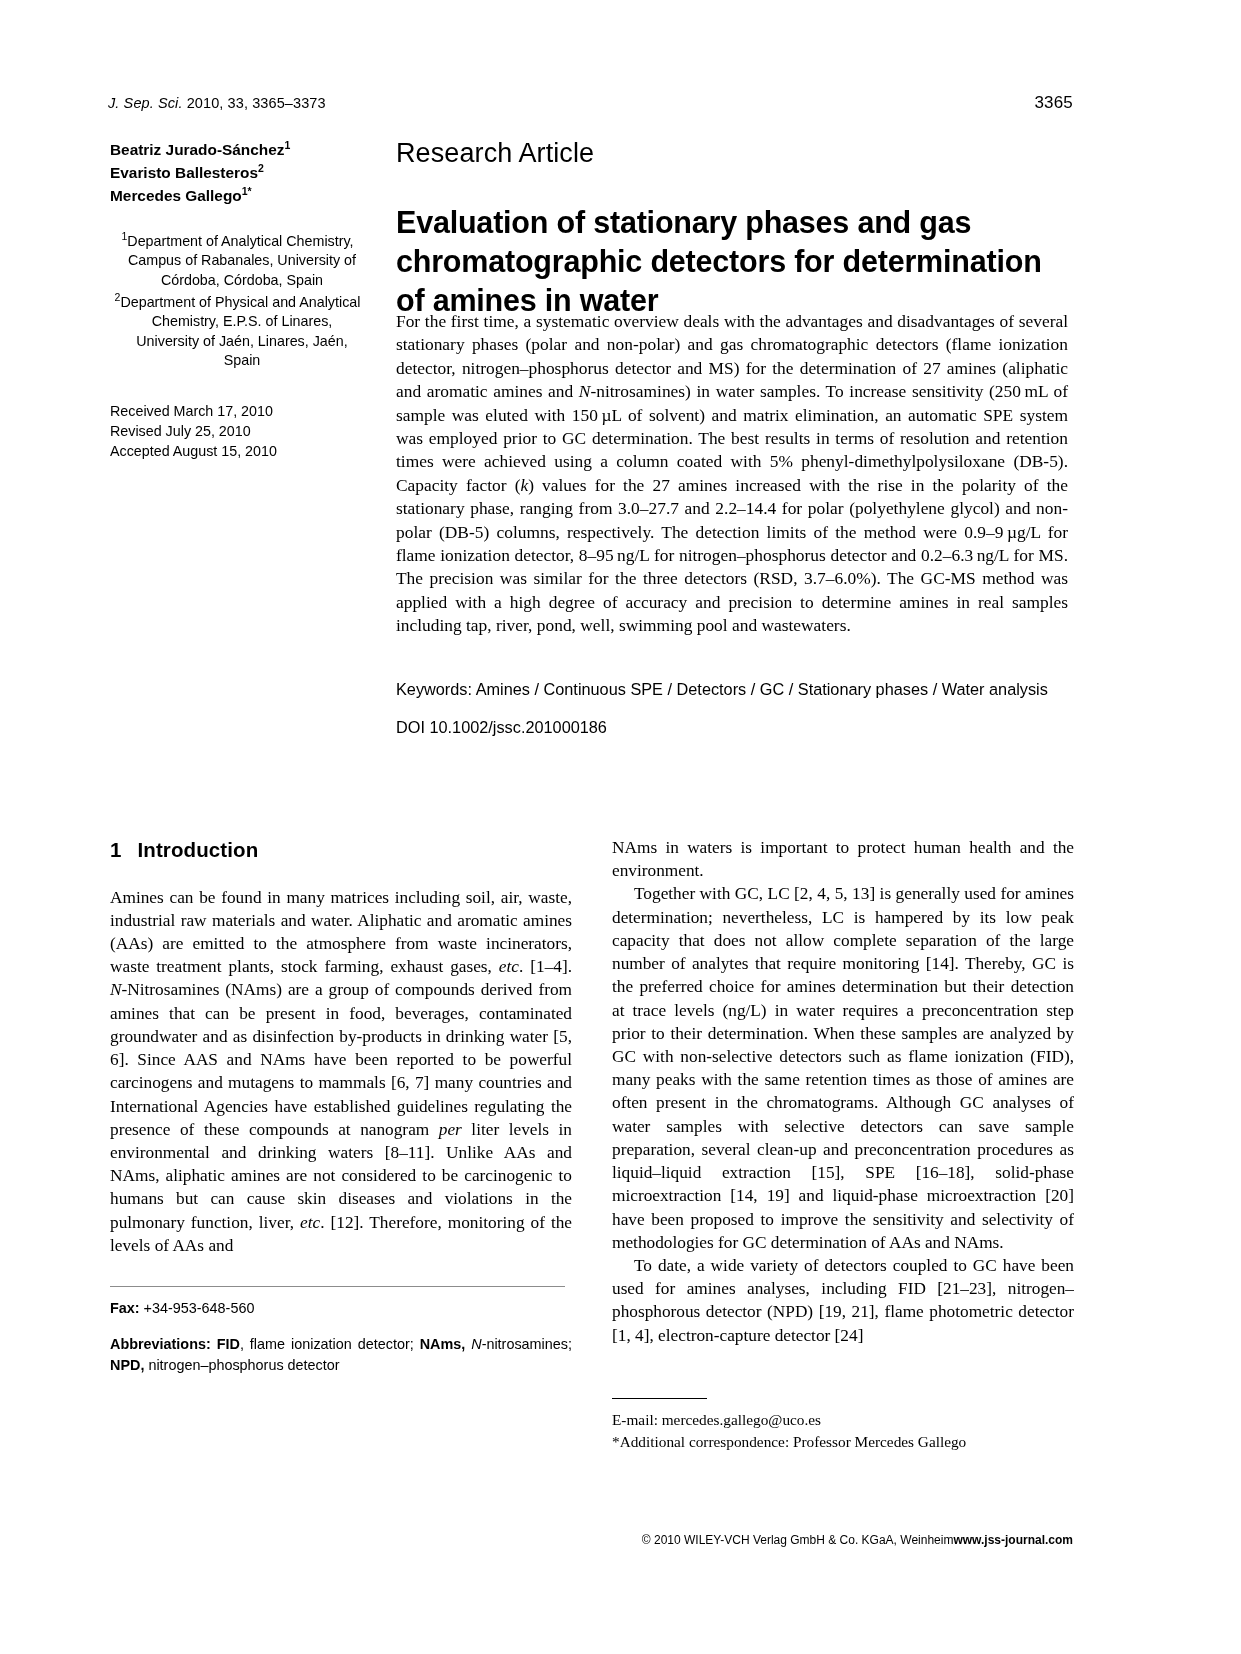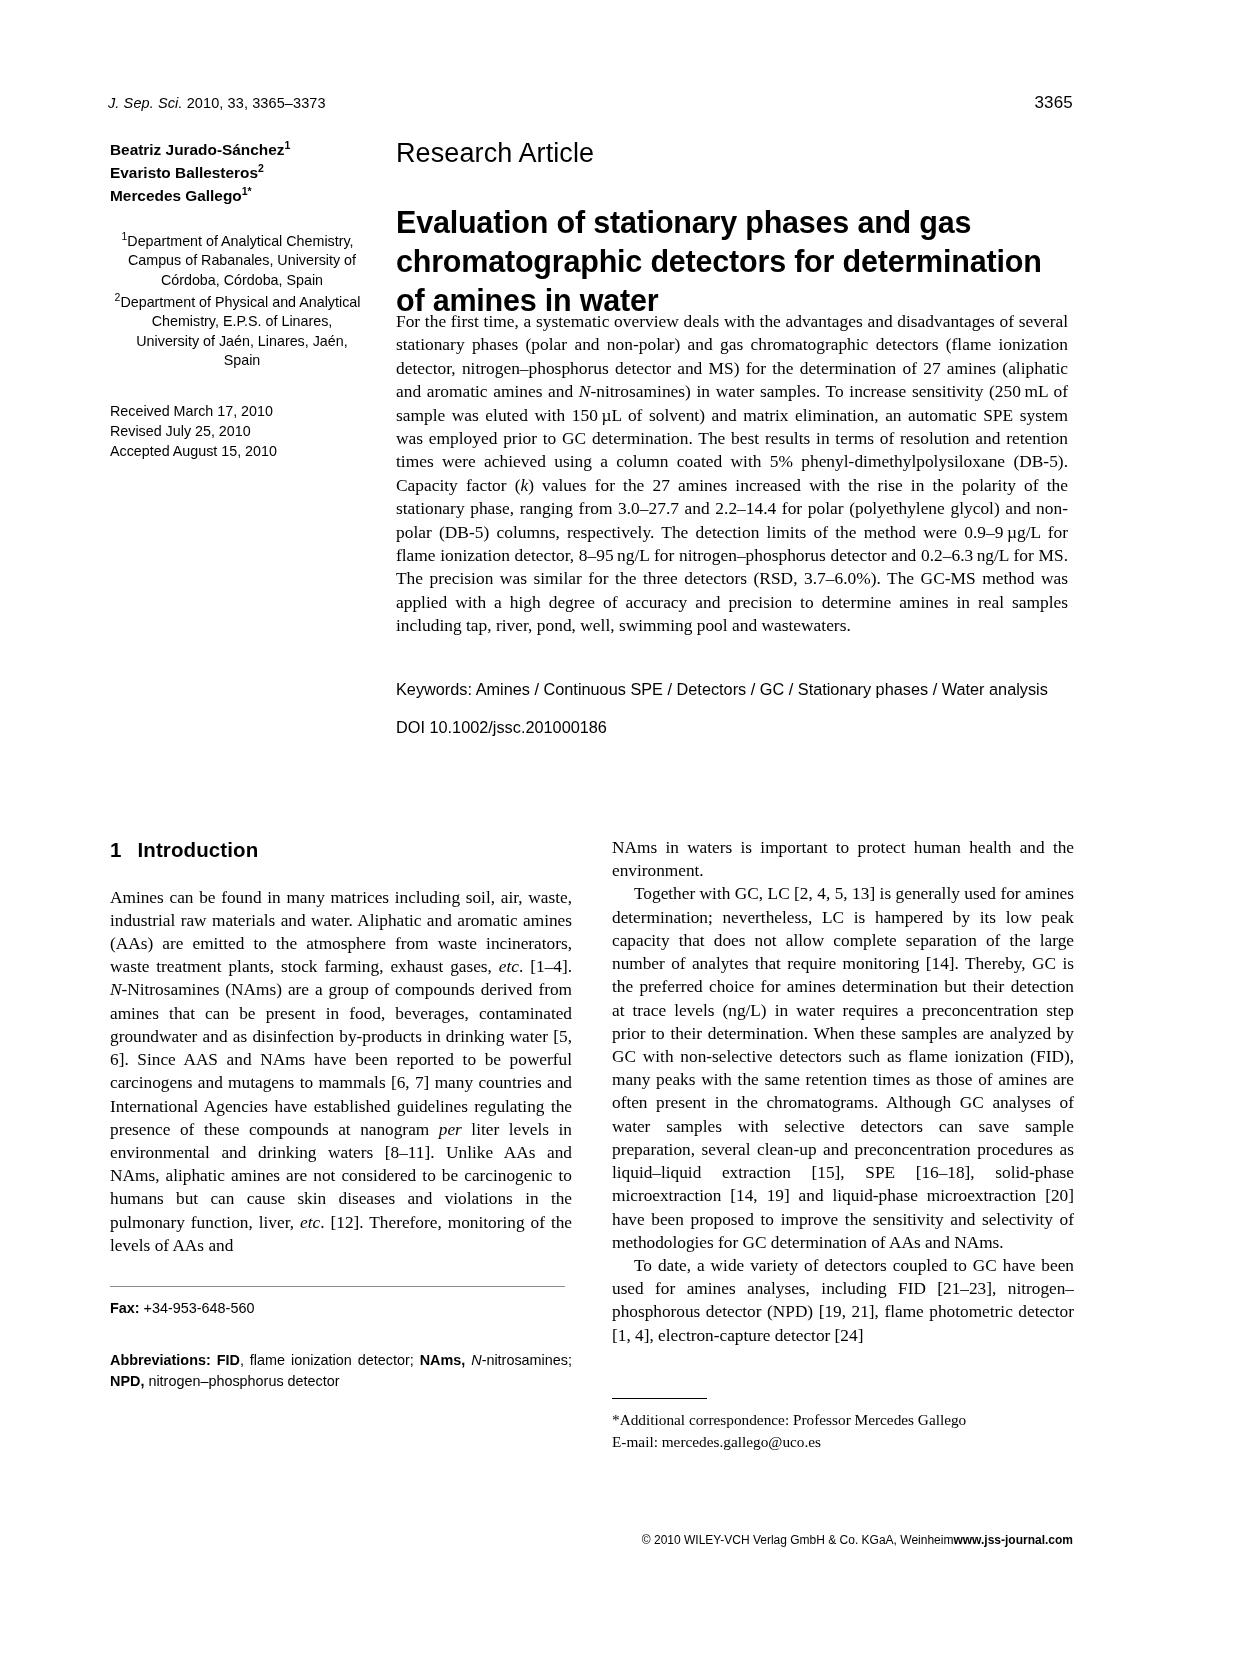--- a/index.html
+++ b/index.html
@@ -191,21 +191,21 @@
     height: 1px;
     background: #8c8c8c;
     margin-bottom: 11px;
   }
   .footnote-left .corr {
     text-align: justify;
     text-justify: inter-word;
   }
   .footnote-left b { font-weight: bold; }
   .abbrev {
-    margin-top: 32px;
+    margin-top: 16px;
     text-align: justify;
     text-justify: inter-word;
   }
   .abbrev i { font-style: italic; }
 
   .footnote-right {
     position: absolute;
     left: 612px;
     top: 1398px;
     width: 462px;
@@ -287,22 +287,22 @@
   </div>
 
   <div class="footnote-left">
     <div class="rule"></div>
     <div id="fax-line"><b>Fax:</b> +34-953-648-560</div>
     <div class="abbrev" id="abbrev-line"><b>Abbreviations: </b><b>FID</b>, flame ionization detector; <b>NAms,</b> <i>N</i>-nitrosamines; <b>NPD,</b> nitrogen–phosphorus detector</div>
   </div>
 
   <div class="footnote-right">
     <div class="rule"></div>
+    <div>E-mail: mercedes.gallego@uco.es</div>
     <div>*Additional correspondence: Professor Mercedes Gallego</div>
-    <div>E-mail: mercedes.gallego@uco.es</div>
   </div>
 
   <div class="page-footer">
     <div>© 2010 WILEY-VCH Verlag GmbH &amp; Co. KGaA, Weinheim</div>
     <div class="site">www.jss-journal.com</div>
   </div>
 
 </div>
 
 </body></html>

